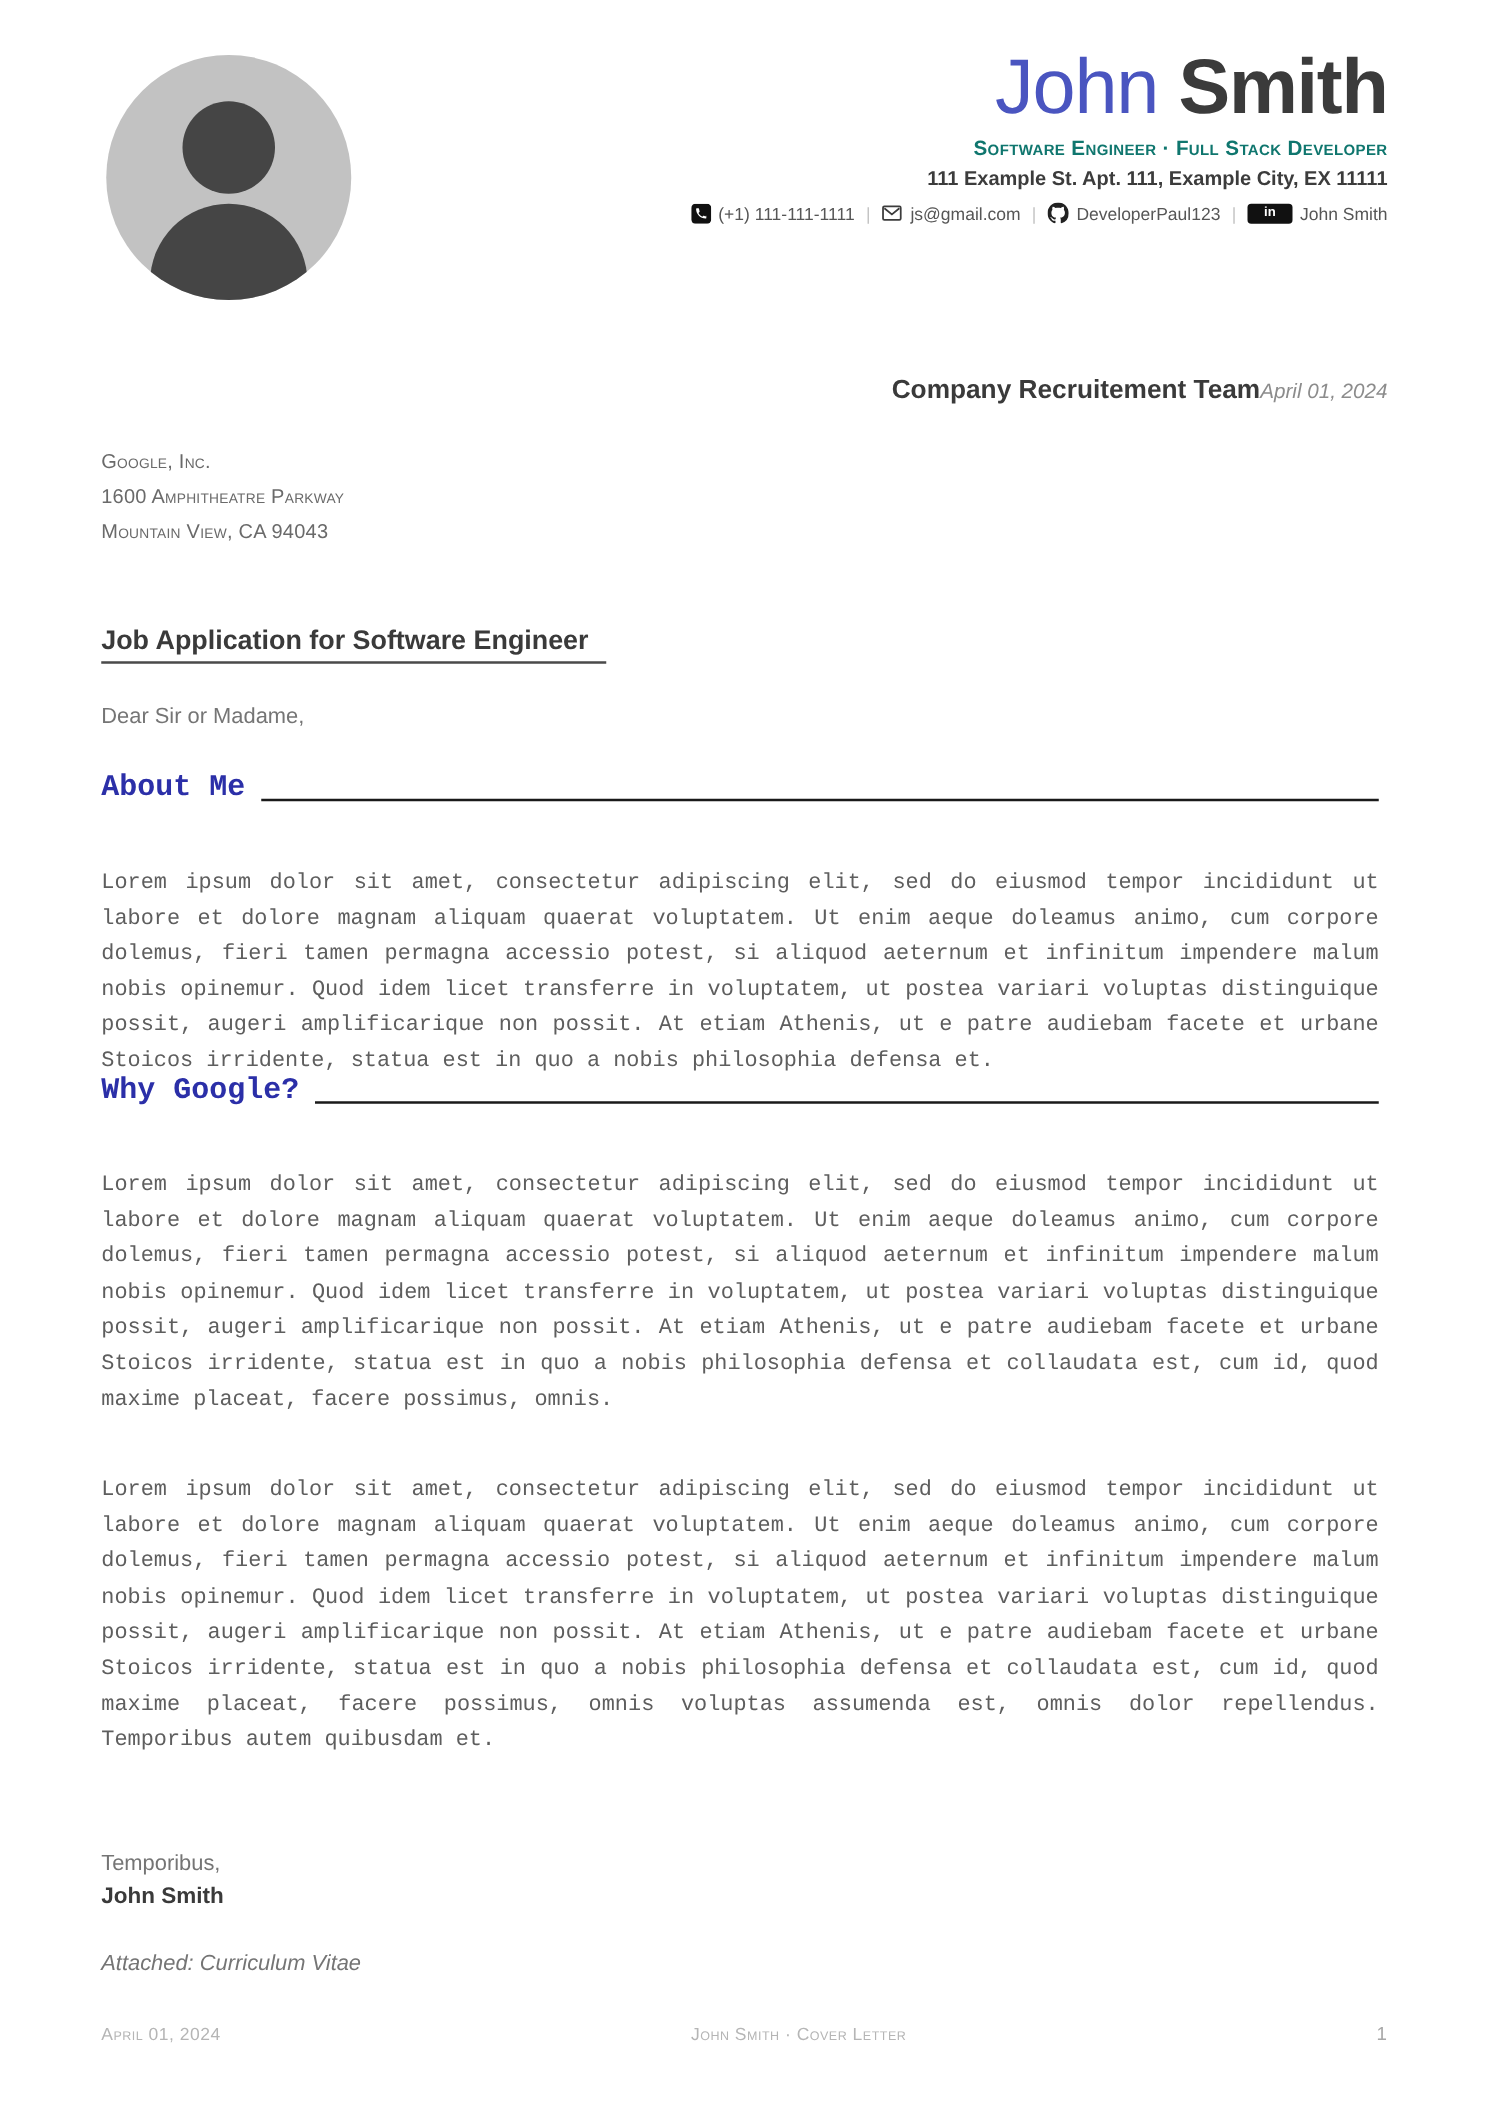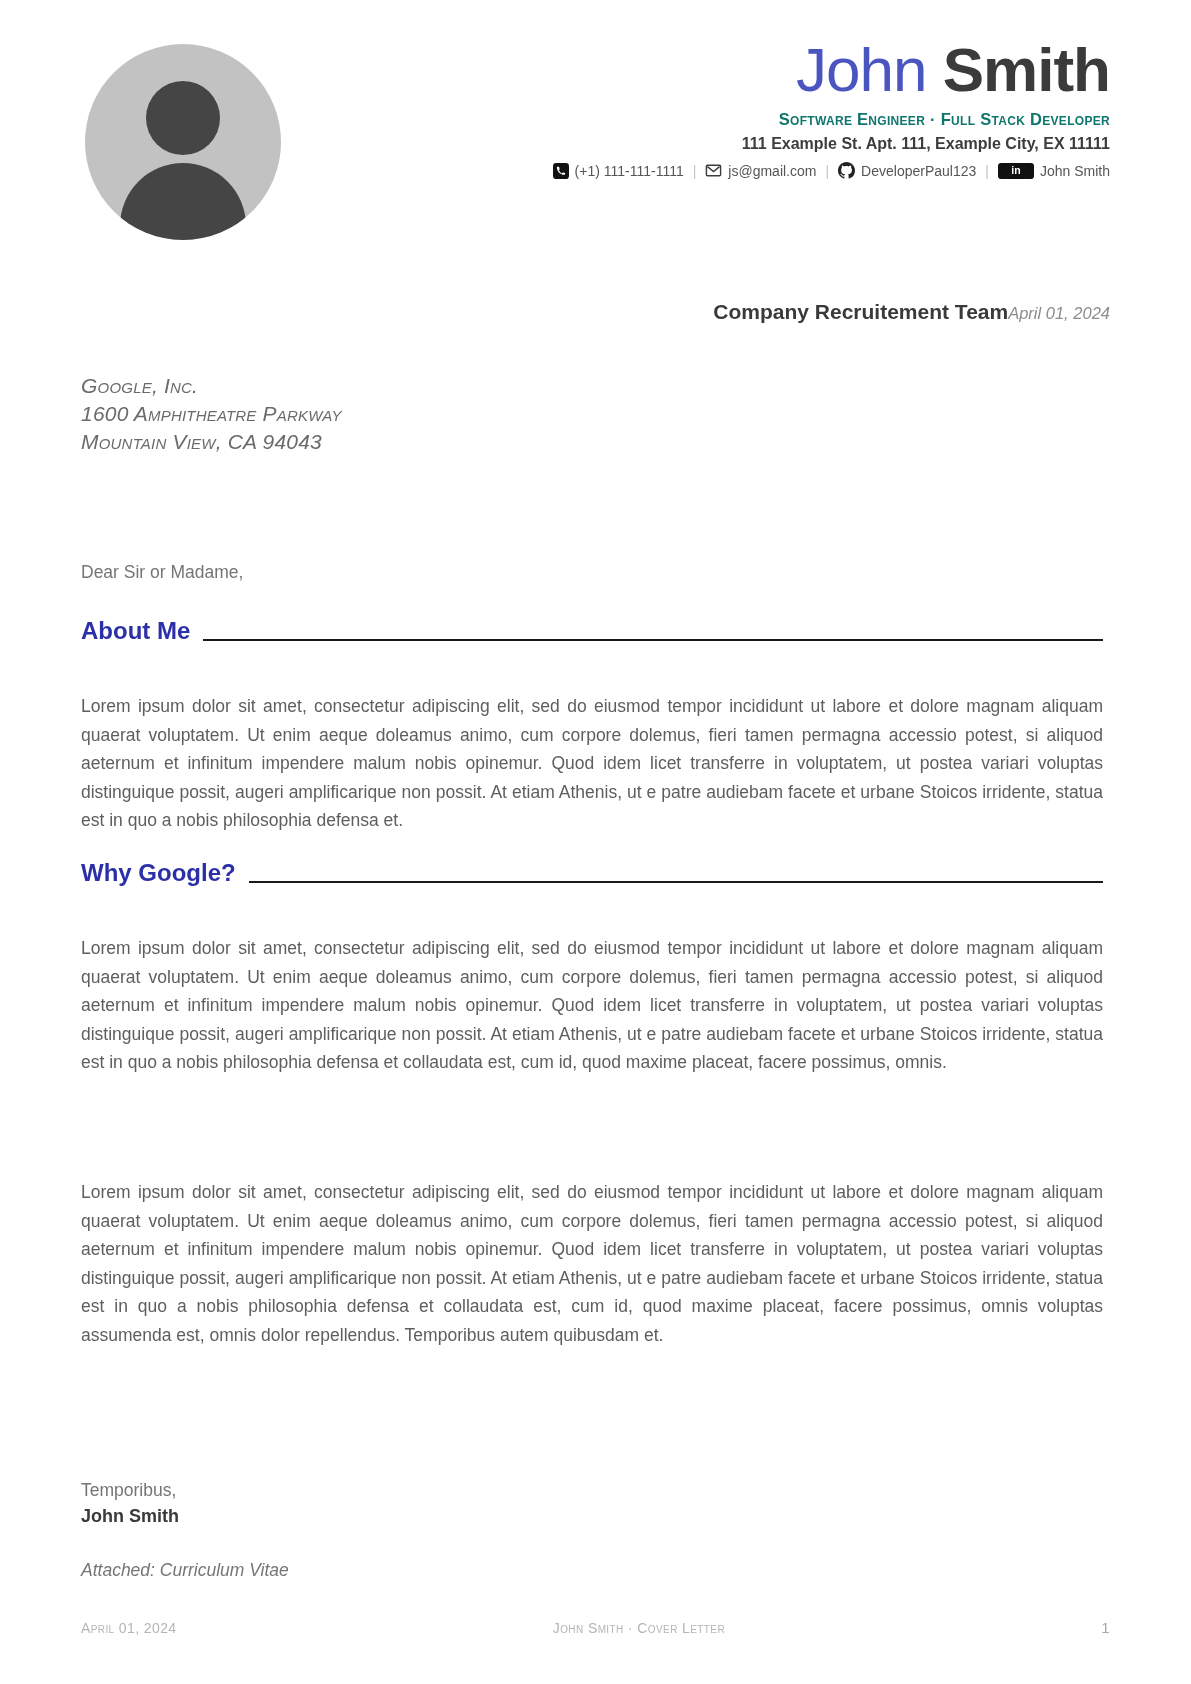--- a/index.html
+++ b/index.html
@@ -53,36 +53,36 @@
 
   
   .recipient-row {
     position:absolute; left:81px; right:81px; top:300px;
     display:flex; justify-content:flex-end; align-items:baseline;
   }
   .recipient-name { font-size:21px; font-weight:700; color:#3a3a3a; }
   .letter-date { font-size:16.5px; font-style:italic; color:#8c8c8c; }
 
   .org-block {
-    position:absolute; left:81px; top:372px;
-    font-size:21px; line-height:28px; color:#6a6a6a;
-    font-variant:small-caps; letter-spacing:.2px;font-style:italic;
+    position:absolute; left:81px; top:356px;
+    font-size:16px; line-height:28px; color:#6a6a6a;
+    font-variant:small-caps; letter-spacing:.2px;
   }
 
   
   .subject {
     position:absolute; left:81px; top:500px;
     font-size:21.5px; font-weight:700; color:#3a3a3a;
     border-bottom:2px solid #4a4a4a; padding-bottom:4px; padding-right:14px;
     display:inline-block;
   }
   .salutation { position:absolute; left:81px; top:562px; font-size:17.5px; color:#757575; }
 
   
-  .section { position:absolute; left:81px; right:88px; }
+  .section { position:absolute; left:81px; right:88px;font-family:Liberation Mono, monospace; }
   .section-1 { top:616px; }
   .section-2 { top:858px; }
   .section-3 { top:1132px; }
   .section-head { display:flex; align-items:flex-end; gap:13px; height:30px; }
   .section-title {
     font-size:24px; font-weight:700; color:#2b2fa8; line-height:30px; white-space:nowrap;
   }
   .section-rule { flex:1; border-bottom:2px solid #1a1a1a; margin-bottom:5px; }
   .section-body {
     margin-top:46px; font-size:17.5px; line-height:28.6px;
@@ -161,20 +161,21 @@
     <span class="recipient-name">Company Recruitement Team</span>
     <span class="letter-date">April 01, 2024</span>
   </div>
 
   <div class="org-block">
     <div>Google, Inc.</div>
     <div>1600 Amphitheatre Parkway</div>
     <div>Mountain View, CA 94043</div>
   </div>
 
+  <div class="subject">Job Application for Software Engineer</div>
   <div class="salutation">Dear Sir or Madame,</div>
 
   <div class="section section-1">
     <div class="section-head">
       <span class="section-title">About Me</span>
       <span class="section-rule"></span>
     </div>
     <div class="section-body">Lorem ipsum dolor sit amet, consectetur adipiscing elit, sed do eiusmod tempor incididunt ut labore et dolore magnam aliquam quaerat voluptatem. Ut enim aeque doleamus animo, cum corpore dolemus, fieri tamen permagna accessio potest, si aliquod aeternum et infinitum impendere malum nobis opinemur. Quod idem licet transferre in voluptatem, ut postea variari voluptas distinguique possit, augeri amplificarique non possit. At etiam Athenis, ut e patre audiebam facete et urbane Stoicos irridente, statua est in quo a nobis philosophia defensa et.</div>
   </div>
 

